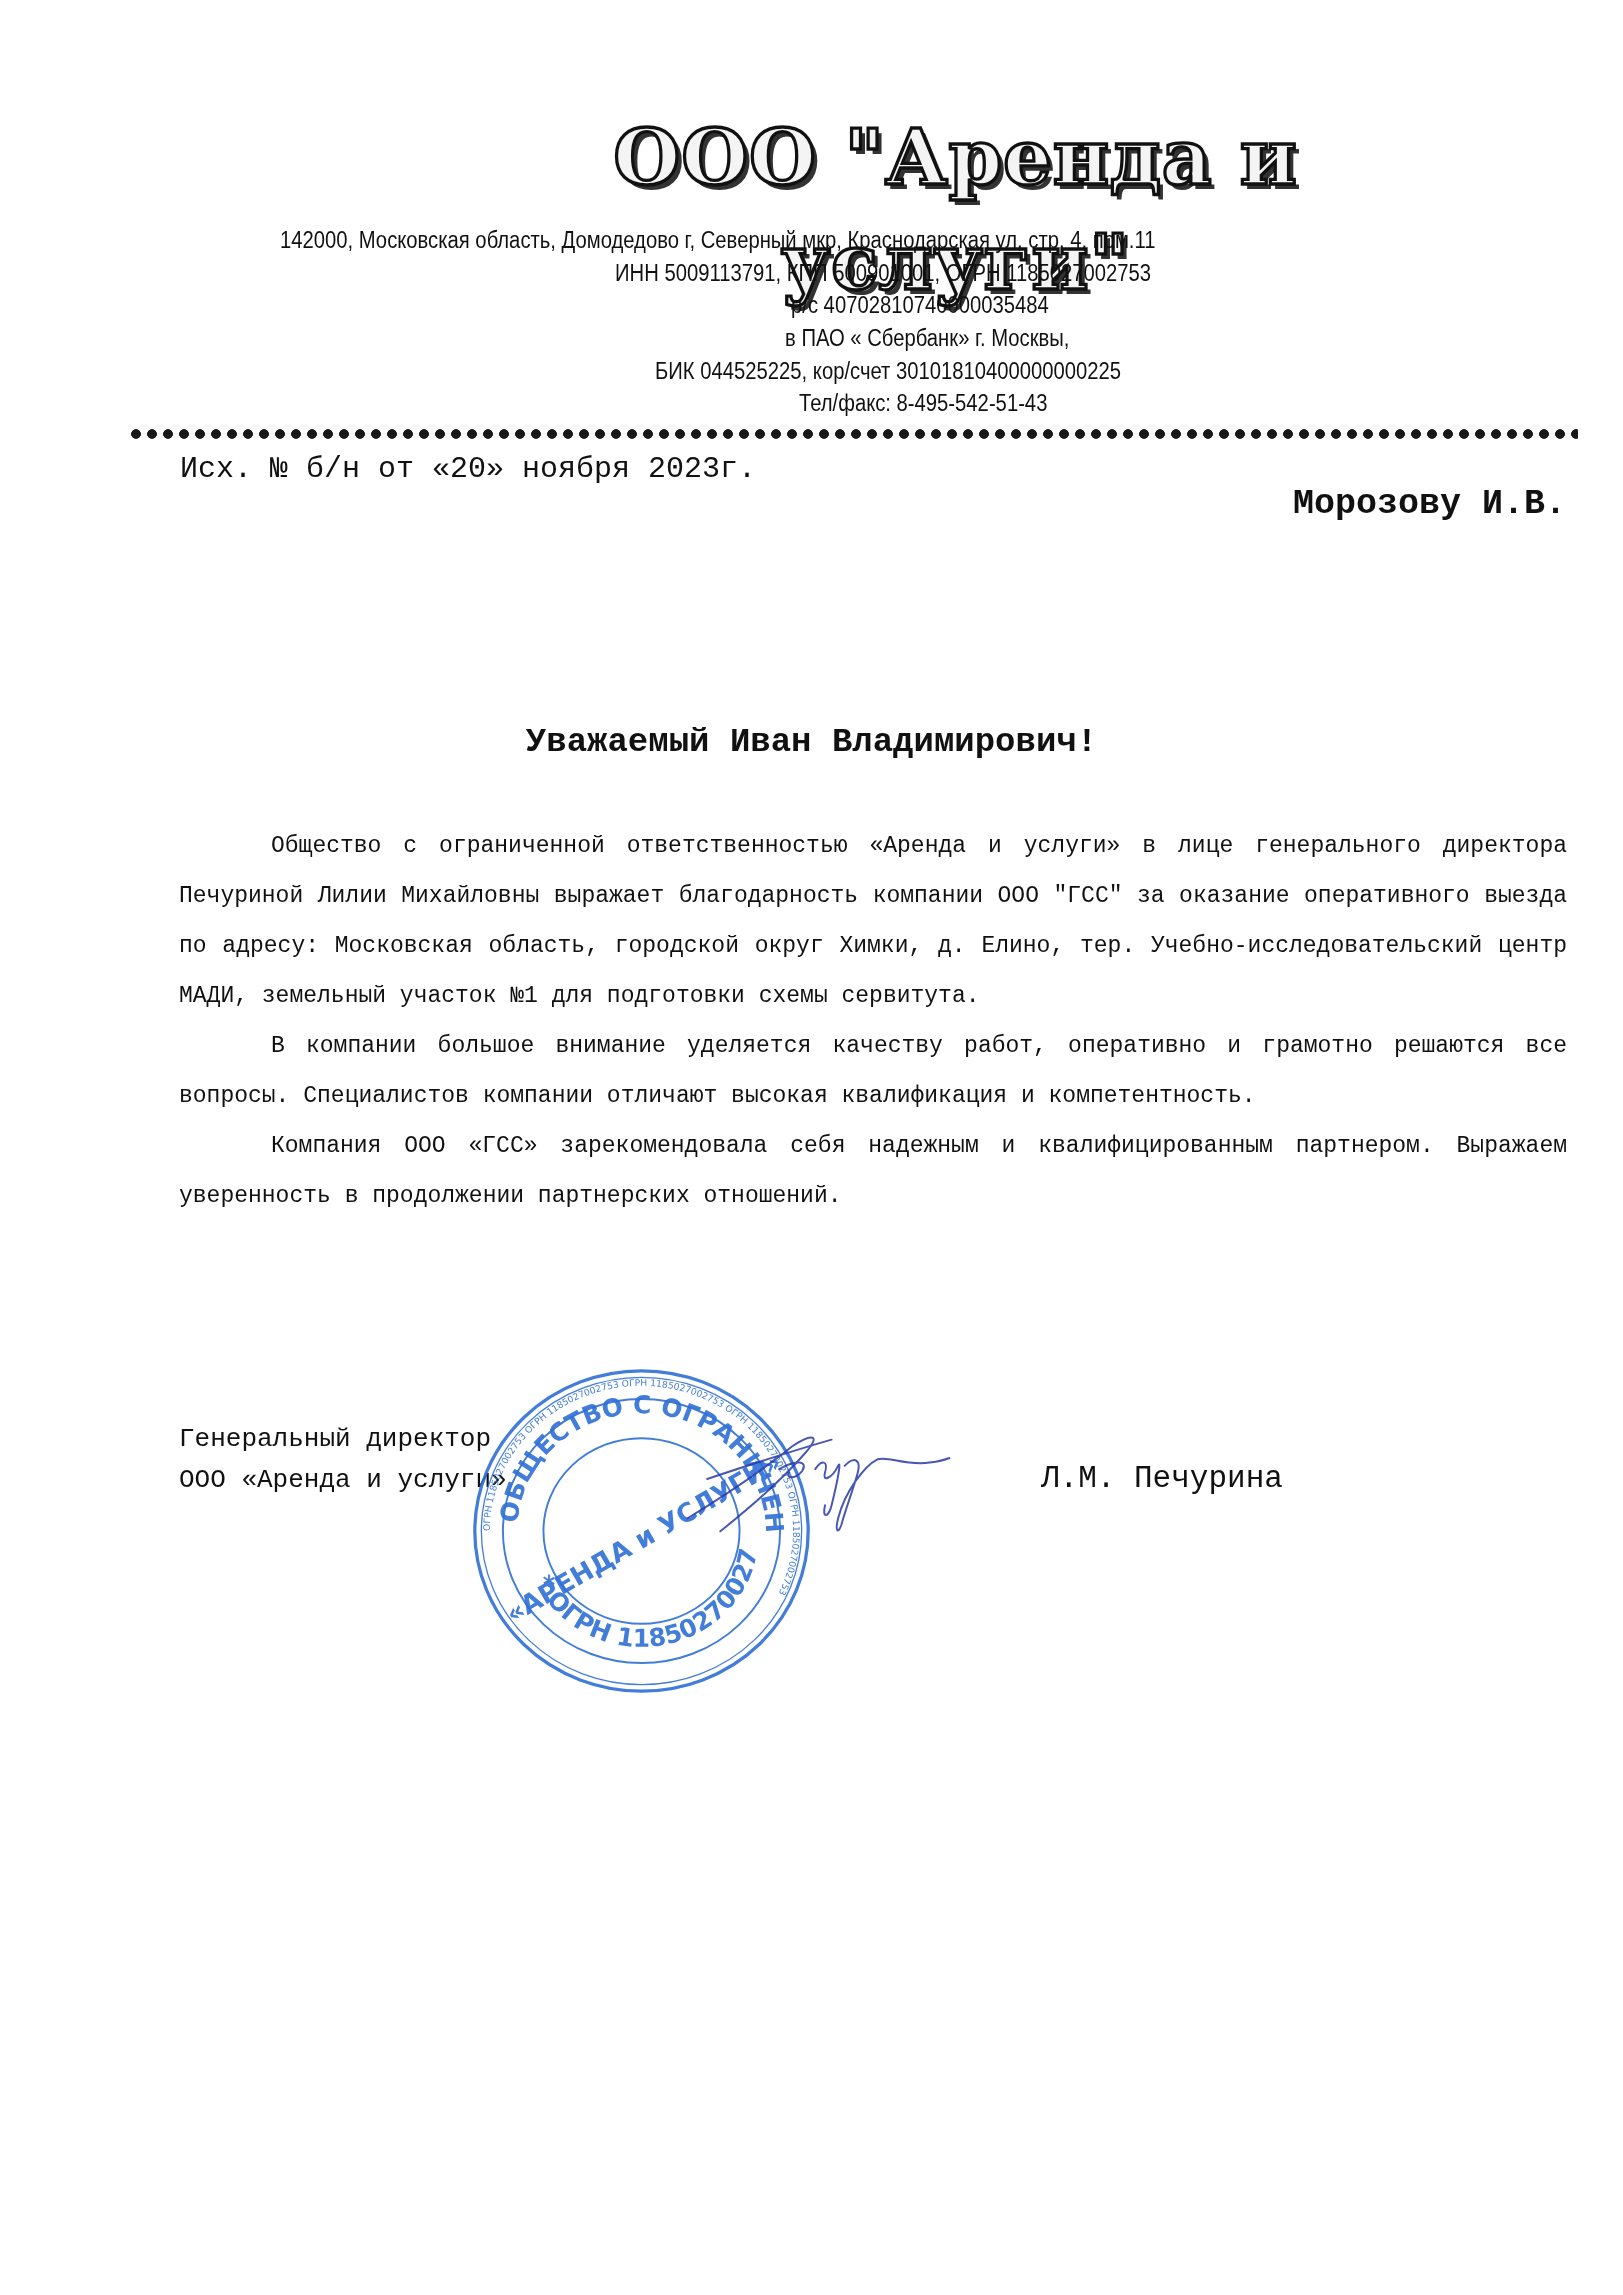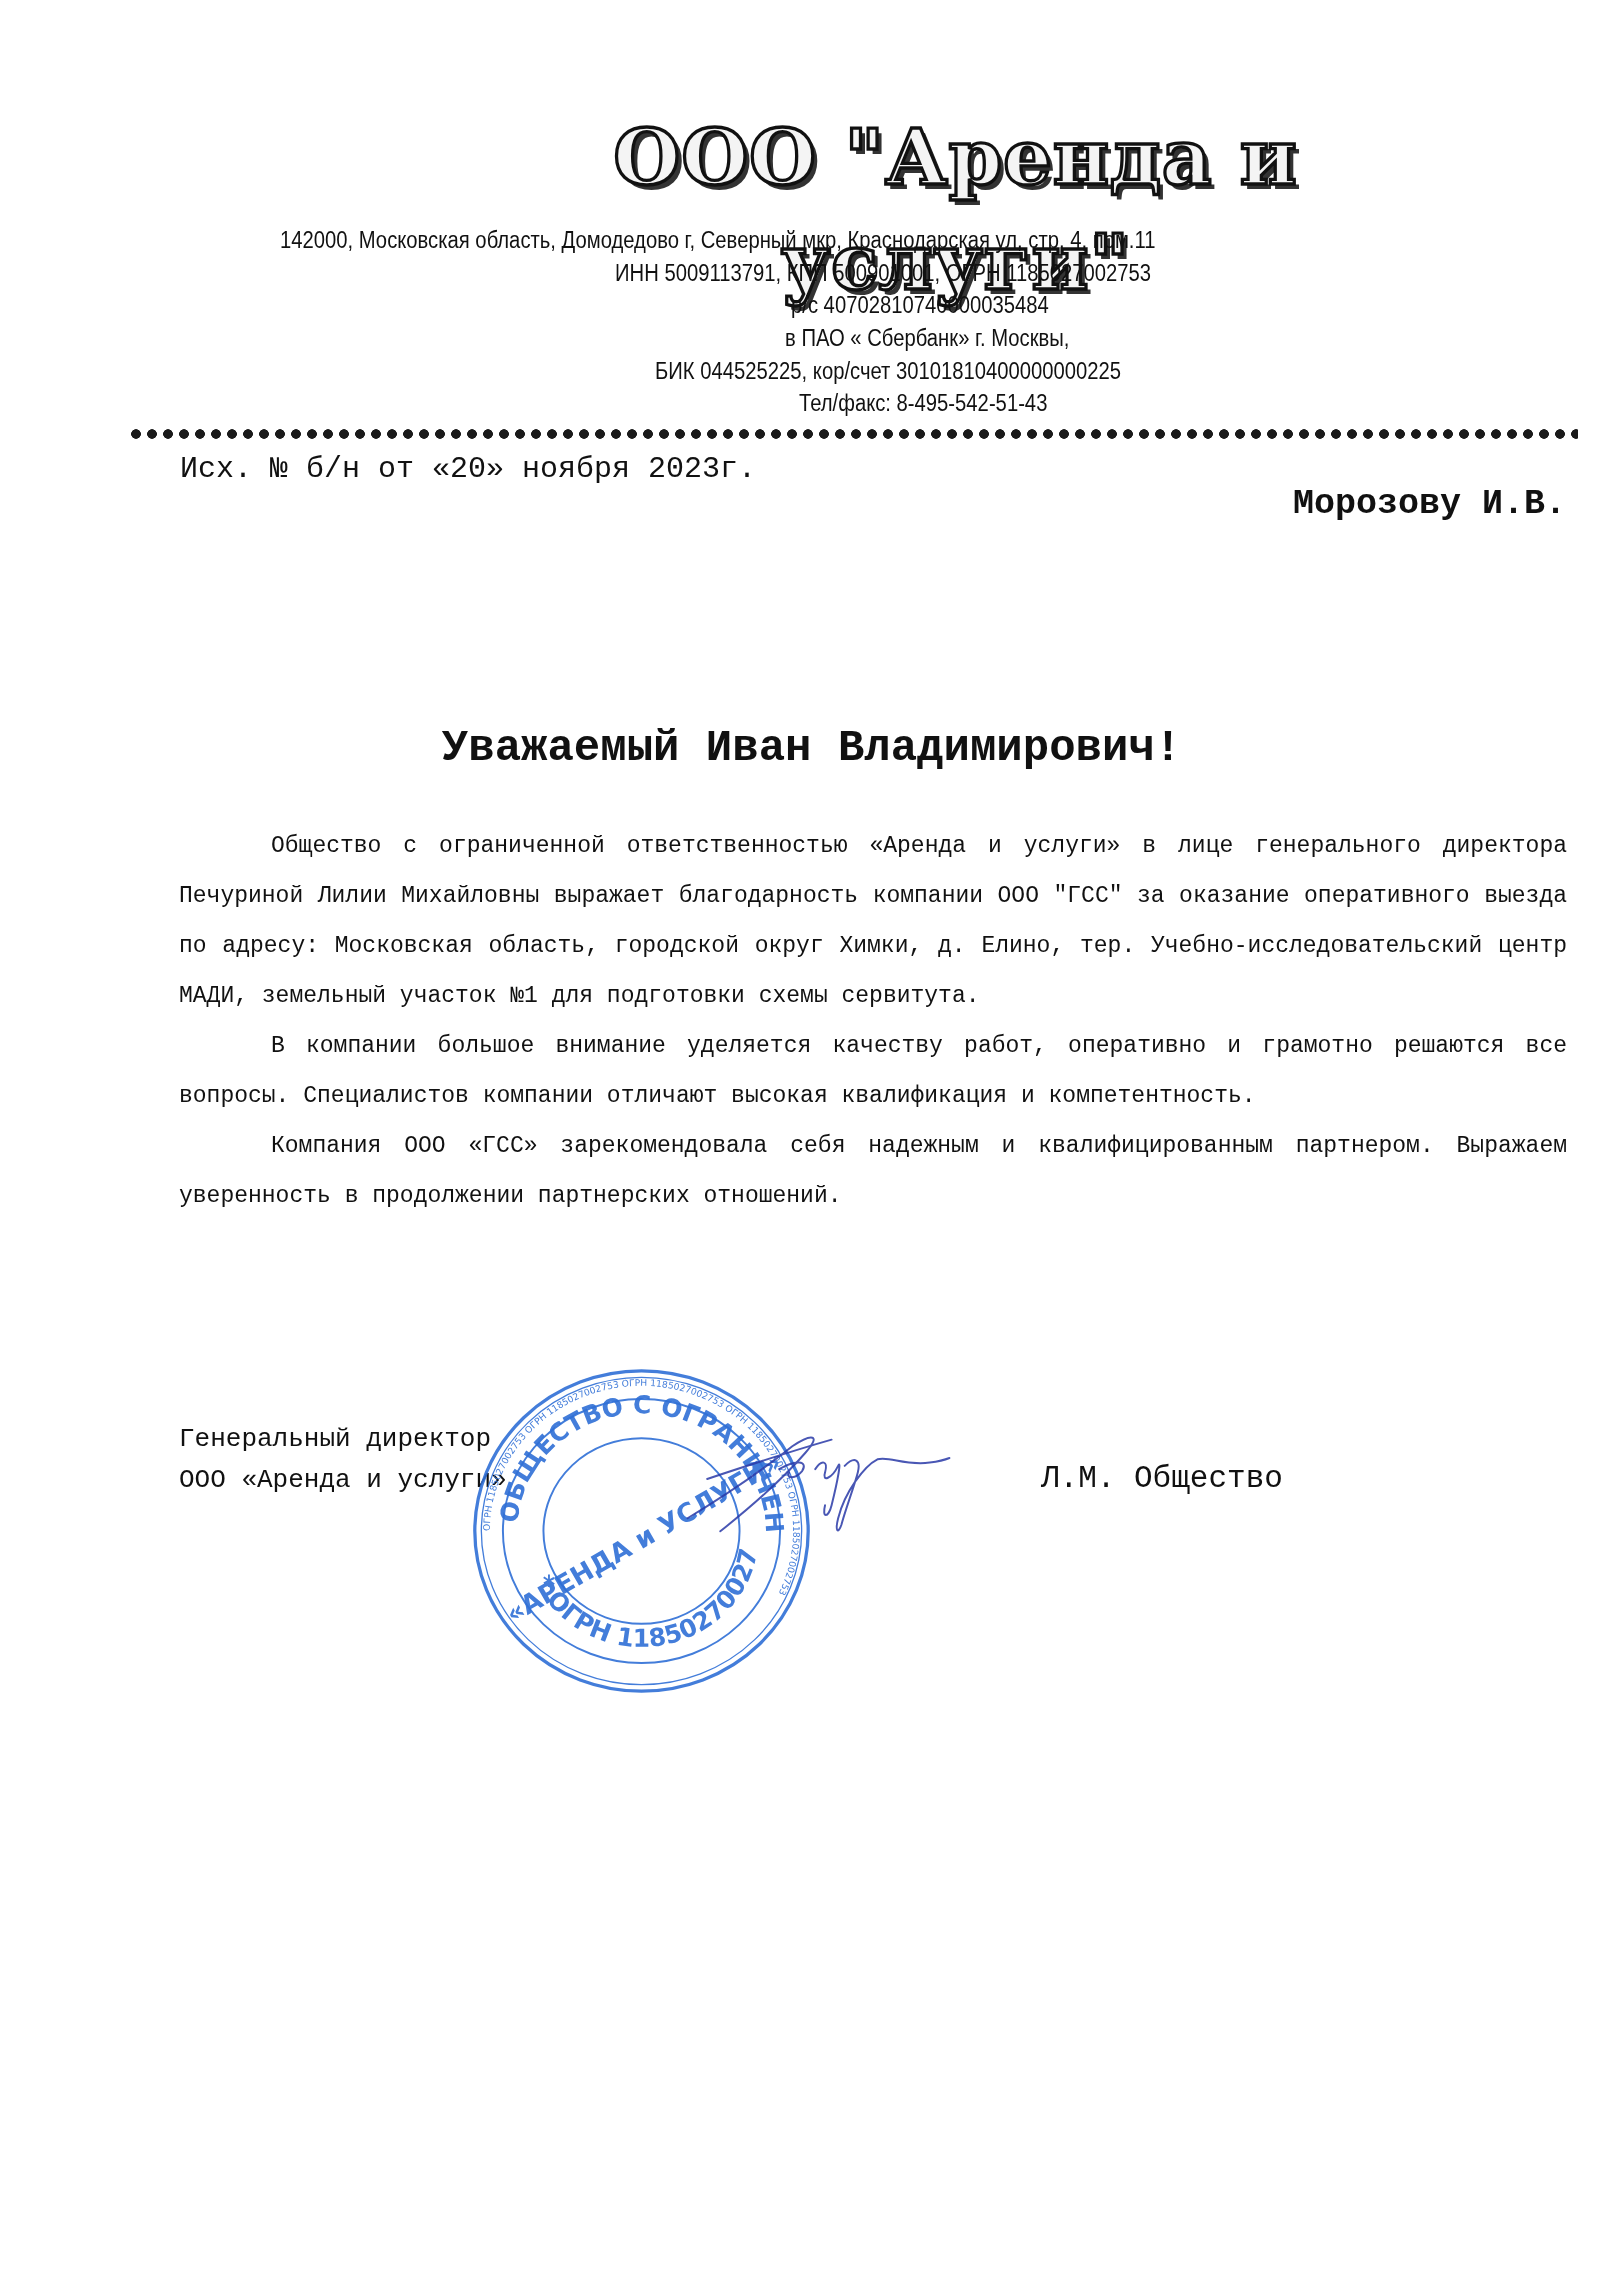--- a/index.html
+++ b/index.html
@@ -22,21 +22,21 @@
     left: 128px; top: 427px; width: 1450px; height: 14.4px;
     background-image: radial-gradient(circle, #1a1a1a 4.6px, transparent 5.2px);
     background-size: 16px 14.4px; background-repeat: repeat-x;
   }
   .serif { font-family: Liberation Mono, monospace; }
   .outnum { left: 180px; top: 452px; font-size: 30px; }
   .addressee {
     right: 57px; top: 484px; text-align: right;
     font-size: 35px; font-weight: bold; line-height: 41px;
   }
-  .greeting { left: 0; width: 1623px; top: 723px; text-align: center; font-size: 44px; font-weight: bold; }
+  .greeting { left: 0; width: 1623px; top: 723px; text-align: center; font-size: 34px; font-weight: bold; }
   .body-text {
     left: 179px; top: 821px; width: 1388px;
     font-size: 23px; line-height: 50px; text-align: justify;
   }
   .body-text p { margin: 0; text-indent: 92px; }
   .sig-left { left: 179px; top: 1419px; font-size: 26px; line-height: 41px; }
   .sig-right { left: 1041px; top: 1461px; font-size: 31px; }
   .stamp { left: 465px; top: 1361px; width: 353px; height: 340px; }
   .signature { left: 681px; top: 1420px; width: 275px; height: 131px; }
 </style>
@@ -65,21 +65,21 @@
 <div class="abs serif body-text">
   <p>Общество с ограниченной ответственностью «Аренда и услуги» в лице генерального директора Печуриной Лилии Михайловны выражает благодарность компании ООО "ГСС" за оказание оперативного выезда по адресу: Московская область, городской округ Химки, д. Елино, тер. Учебно-исследовательский центр МАДИ, земельный участок №1 для подготовки схемы сервитута.</p>
   <p>В компании большое внимание уделяется качеству работ, оперативно и грамотно решаются все вопросы. Специалистов компании отличают высокая квалификация и компетентность.</p>
   <p>Компания ООО «ГСС» зарекомендовала себя надежным и квалифицированным партнером. Выражаем уверенность в продолжении партнерских отношений.</p>
 </div>
 
 <div class="abs serif sig-left">
   <div>Генеральный директор</div>
   <div>ООО «Аренда и услуги»</div>
 </div>
-<div class="abs serif sig-right">Л.М. Общество</div>
+<div class="abs serif sig-right">Л.М. Печурина</div>
 
 <svg class="abs stamp" viewBox="0 0 540 520" xmlns="http://www.w3.org/2000/svg">
   <defs>
     <path id="ringOuter" d="M270,260 m-232,0 a232,222 0 1,1 464,0 a232,222 0 1,1 -464,0"></path>
     <path id="ringMid" d="M270,260 m-190,0 a190,180 0 1,1 380,0"></path>
     <path id="ringBottom" d="M95,300 a178,168 0 0,0 350,0"></path>
   </defs>
   <g fill="none" stroke="#2f6fd6" opacity="0.9">
     <ellipse cx="270" cy="260" rx="255" ry="245" stroke-width="5"></ellipse>
     <ellipse cx="270" cy="260" rx="245" ry="235" stroke-width="2"></ellipse>

